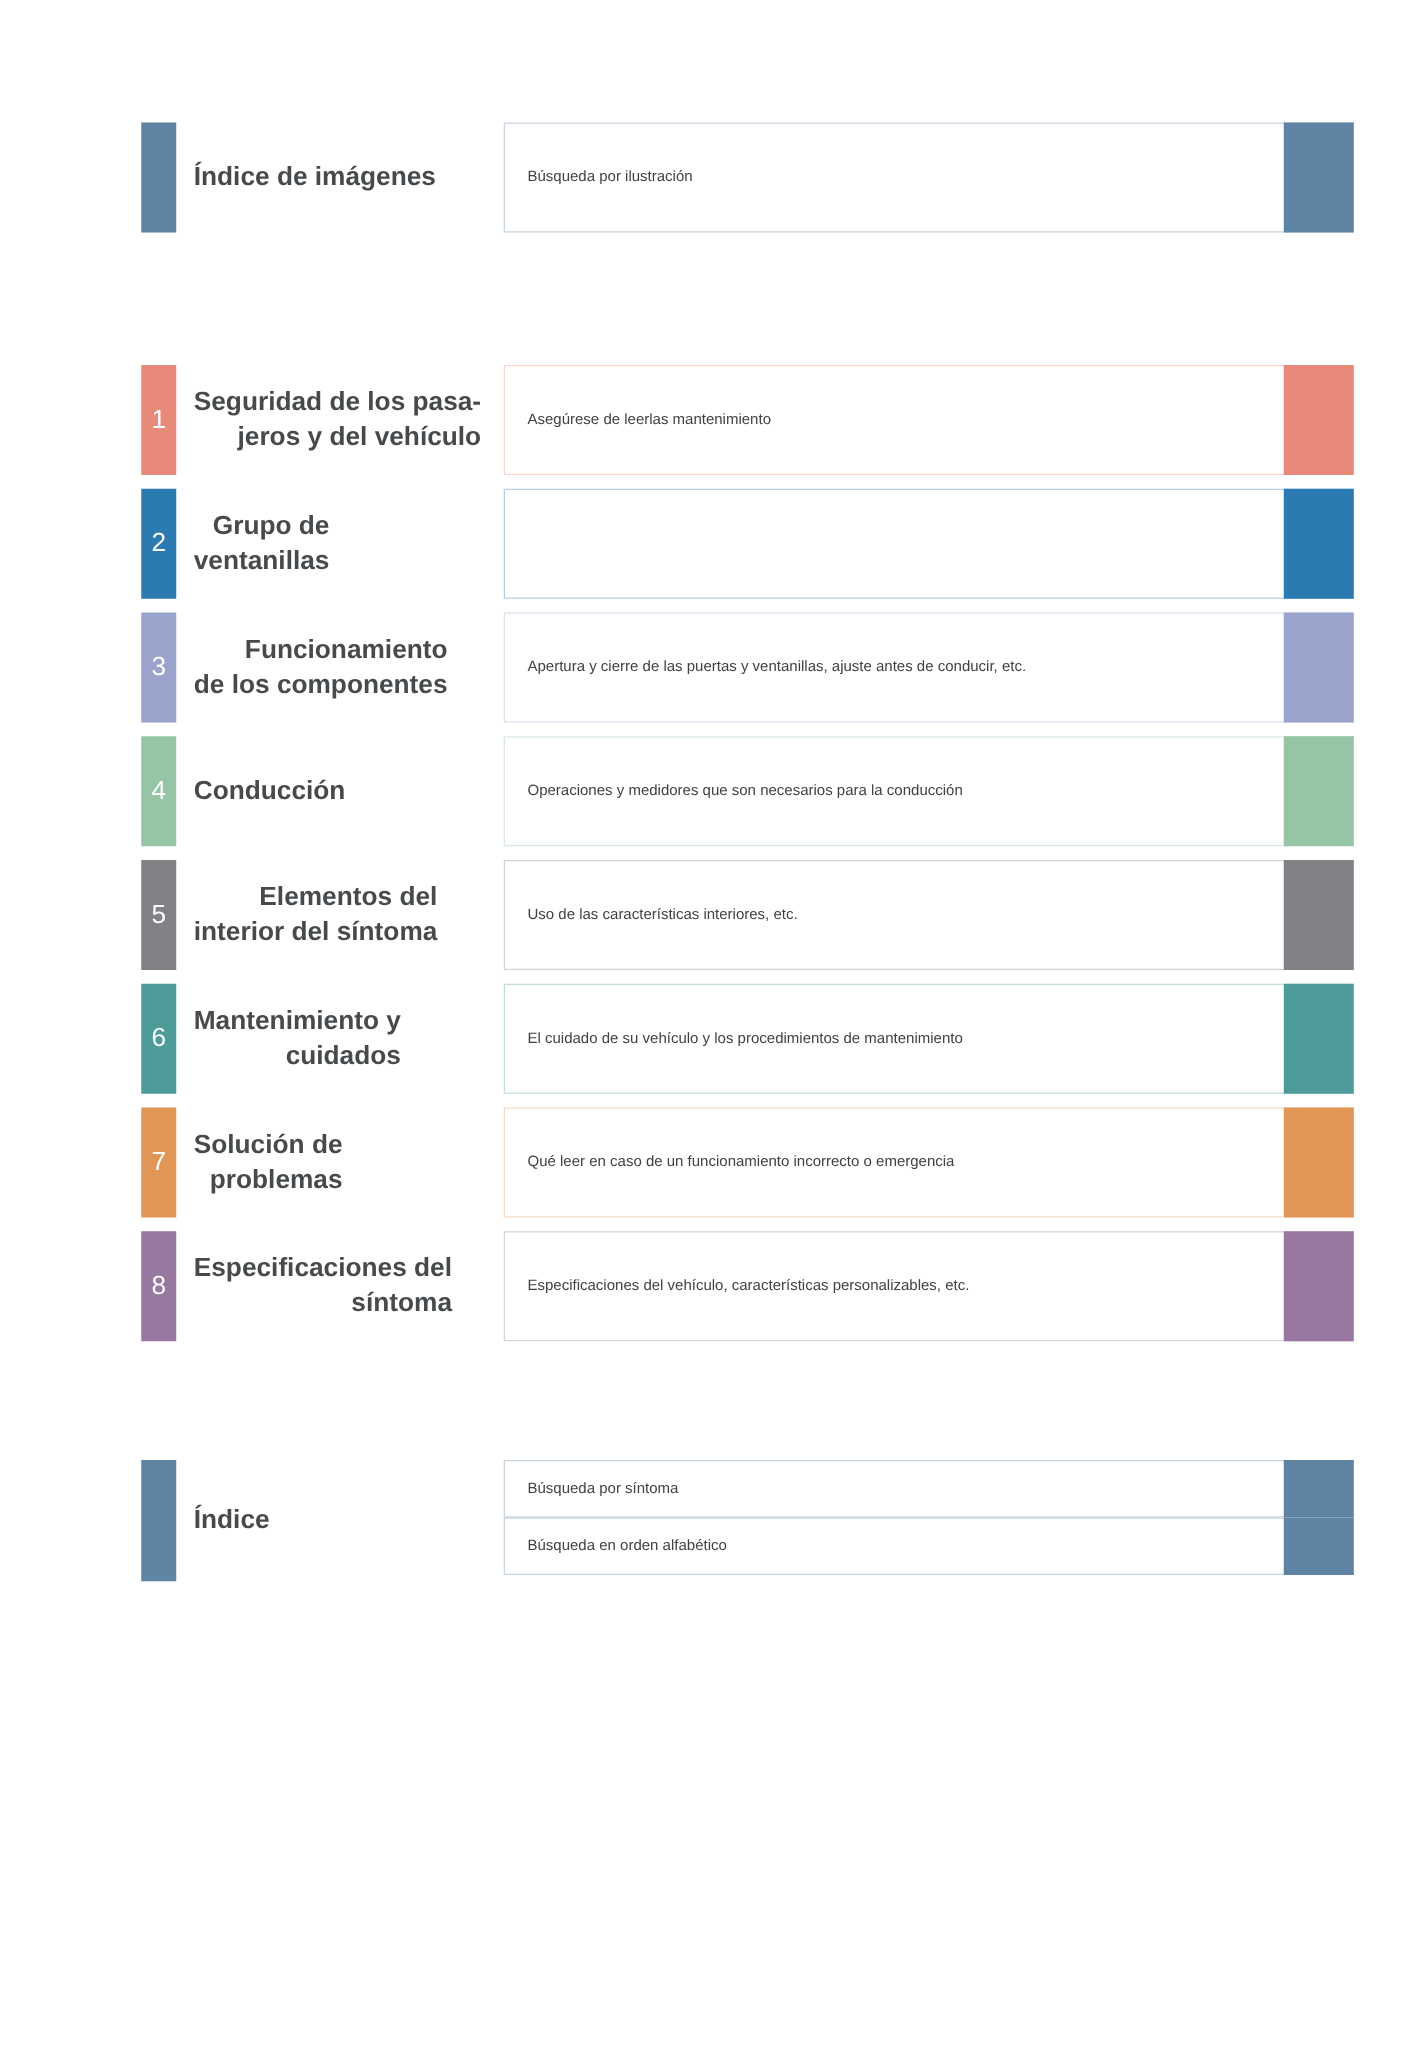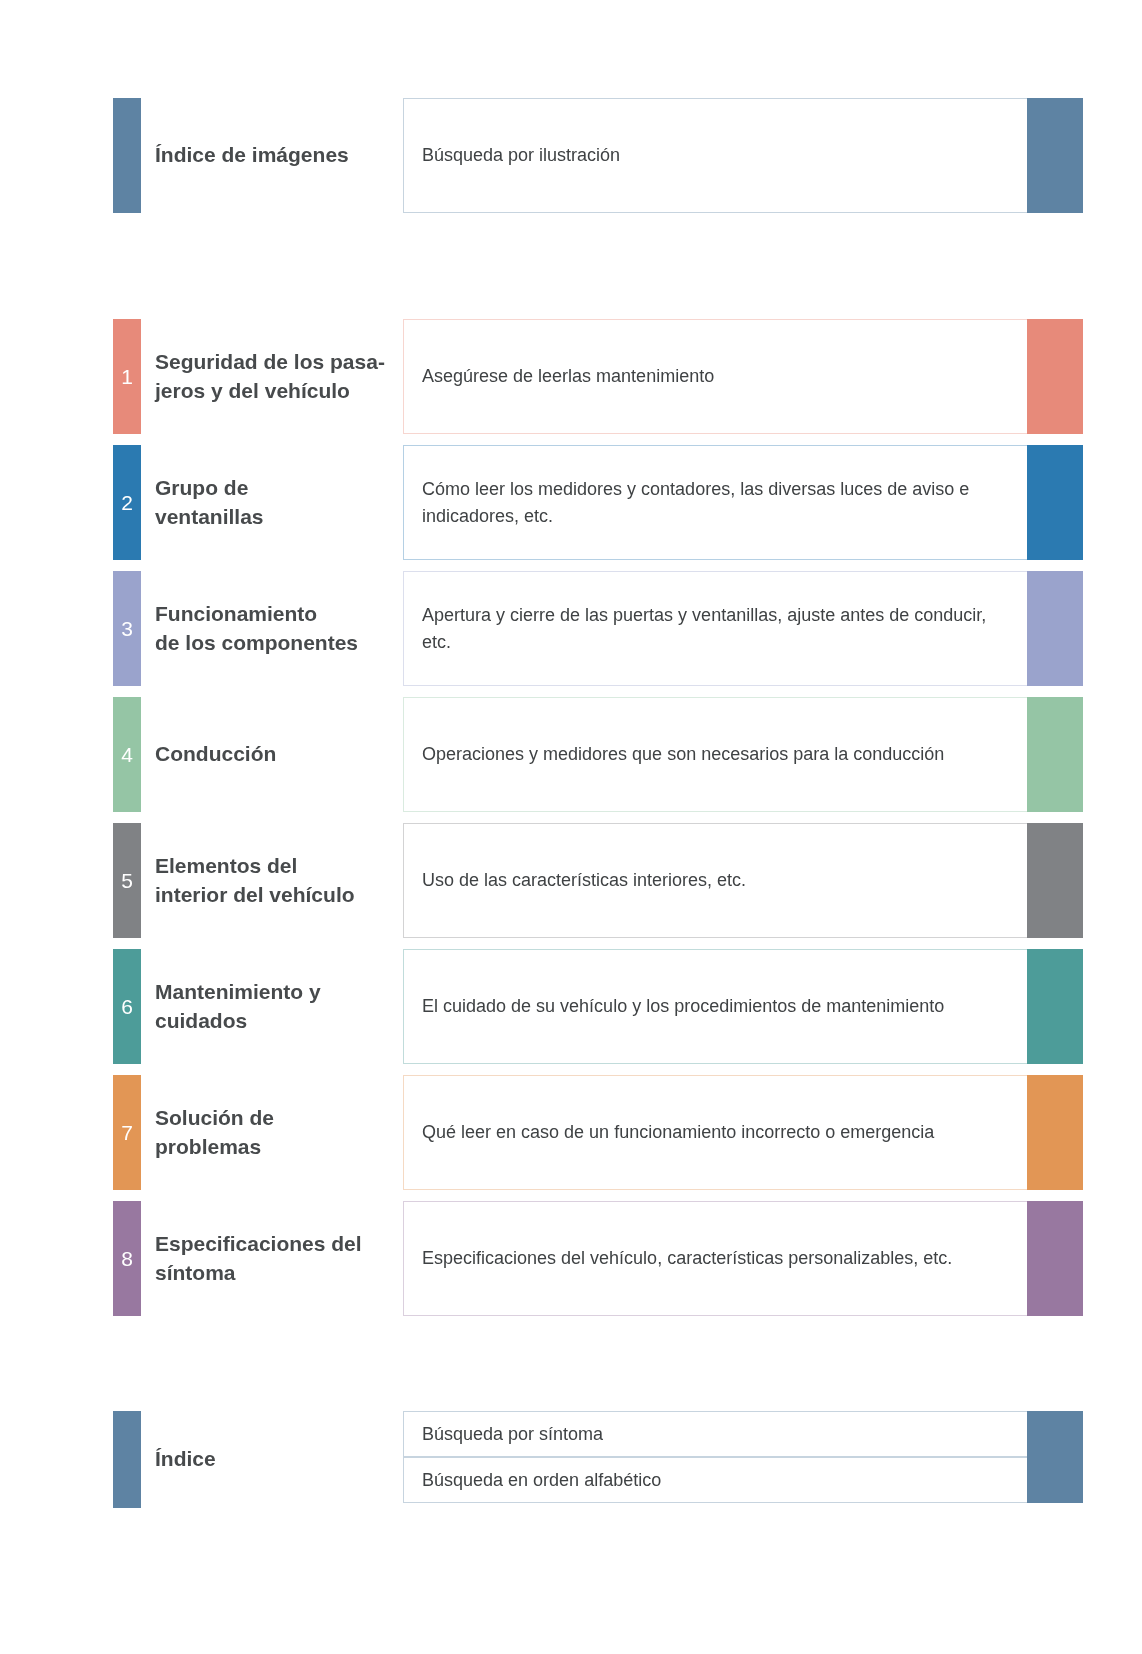--- a/index.html
+++ b/index.html
@@ -11,22 +11,23 @@
     overflow:hidden;
   }
   .page {
     width:1142px; height:1654px;
     padding:98px 59px 0 113px;
     background:#ffffff;
   }
   .row {
     display:flex;
     align-items:stretch;
-    height:115px;
+    height:88px;
     margin-bottom:11px;
+    text-align:right;
   }
   .row.top-gap { margin-bottom:106px; }
   .tab {
     width:28px;
     flex:0 0 28px;
     background:var(--accent,#888);
     color:#ffffff;
     display:flex;
     align-items:center;
     justify-content:center;
@@ -50,21 +51,21 @@
     flex:1;
     position:relative;
     border:1px solid #cfcfcf;
     border-color:color-mix(in srgb, var(--accent,#cfcfcf) 35%, #ffffff);
     background:#ffffff;
     display:flex;
     align-items:center;
     padding:8px 76px 8px 18px;
   }
   .desc {
-    font-size:18px;
+    font-size:12px;
     color:#3f4244;
     line-height:1.45;
   }
   .edge {
     position:absolute;
     top:-1px; bottom:-1px; right:-1px;
     width:56px;
     background:var(--accent,#888);
   }
   
@@ -121,21 +122,20 @@
 
   <section class="row" style="--accent: #2b7ab1;">
     <div class="tab">
       <span>2</span>
     </div>
     <div class="title-col">
       <h2 class="title">Grupo de
 ventanillas</h2>
     </div>
     <div class="box">
-      <p class="desc">Cómo leer los medidores y contadores, las diversas luces de aviso e indicadores, etc.</p>
       <div class="edge"></div>
     </div>
   </section>
 
   <section class="row" style="--accent: #9aa3cc;">
     <div class="tab">
       <span>3</span>
     </div>
     <div class="title-col">
       <h2 class="title">Funcionamiento
@@ -159,21 +159,21 @@
       <div class="edge"></div>
     </div>
   </section>
 
   <section class="row" style="--accent: #808285;">
     <div class="tab">
       <span>5</span>
     </div>
     <div class="title-col">
       <h2 class="title">Elementos del
-interior del vehículo</h2>
+interior del síntoma</h2>
     </div>
     <div class="box">
       <p class="desc">Uso de las características interiores, etc.</p>
       <div class="edge"></div>
     </div>
   </section>
 
   <section class="row" style="--accent: #4d9c99;">
     <div class="tab">
       <span>6</span>

